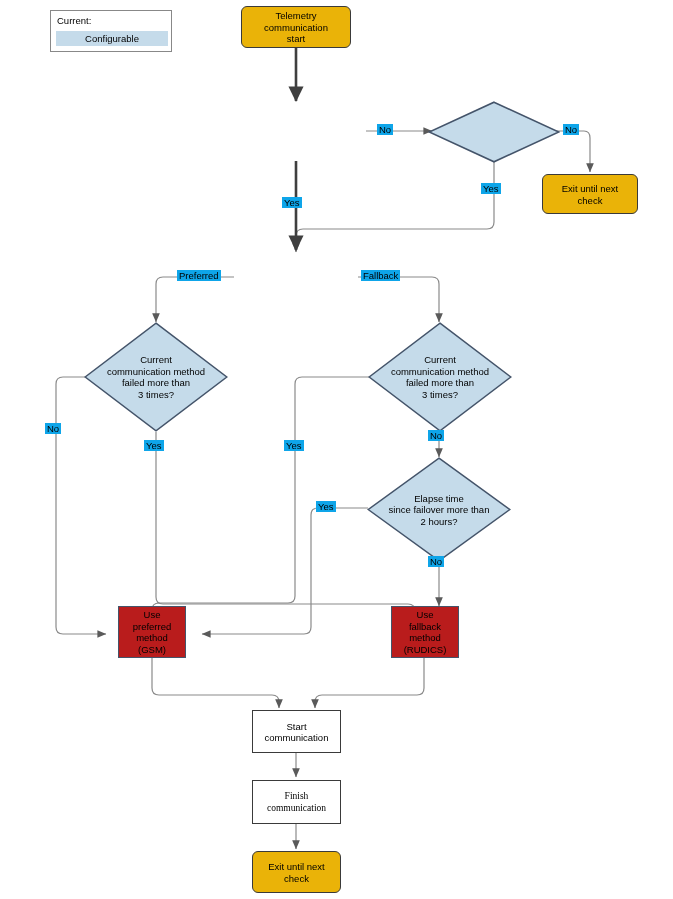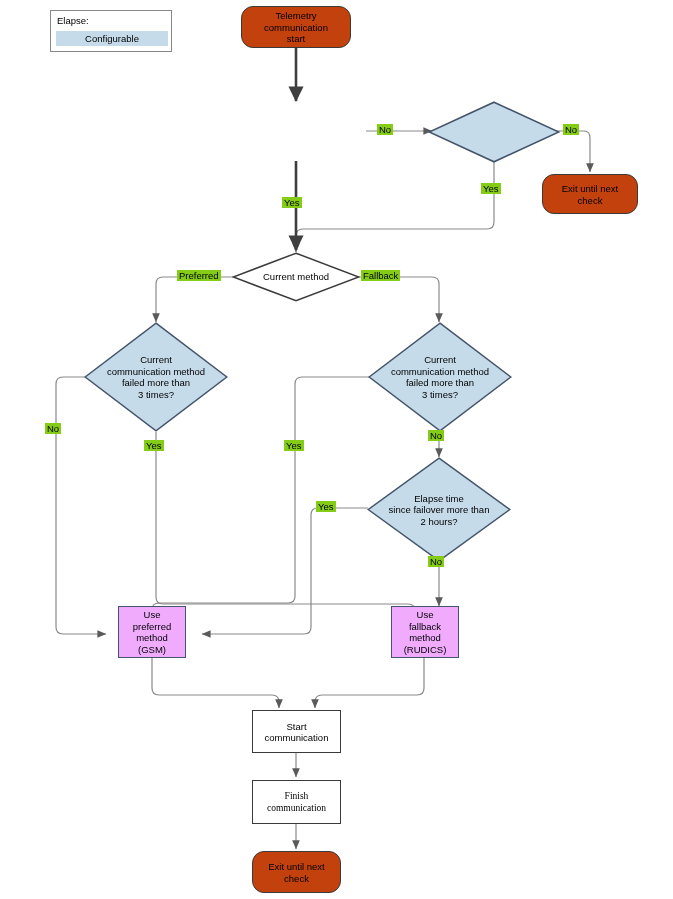--- a/index.html
+++ b/index.html
@@ -72,31 +72,31 @@
     width: 100%;
     text-align: center;
     font-size: 9.5px;
     line-height: 11.5px;
     color: #000000;
     white-space: pre-line;
     pointer-events: none;
   }
   
   .terminator {
-    background: #c2410c;
+    background: #eab308;
     border: 1.3px solid #3a3a3a;
-    border-radius: 12px;
+    border-radius: 6px;
   }
   
   .process {
     background: #ffffff;
     border: 1.3px solid #3a3a3a;
   }
   .process.configurable {
-    background: #f0abfc;
+    background: #b91c1c;
     border-color: #44546a;
   }
   
   .diamond {
     background: transparent;
   }
   .diamond svg {
     position: absolute;
     left: 0;
     top: 0;
@@ -106,21 +106,21 @@
   }
   .diamond .label {
     z-index: 2;
   }
   
   .edge-label {
     position: absolute;
     font-size: 9.5px;
     line-height: 11px;
     color: #000000;
-    background: #84cc16;
+    background: #0ea5e9;
     padding: 0 2px;
     white-space: nowrap;
   }
 </style>
 </head>
 <body>
 
 <div id="canvas">
 
   <svg class="edges" viewBox="0 0 673 899" xmlns="http://www.w3.org/2000/svg">
@@ -168,21 +168,21 @@
 
       <path d="M424,658 L424,688 Q424,695 417,695 L322,695 Q315,695 315,702 L315,708" marker-end="url(#arrowThin)"></path>
 
       <path d="M296,753 L296,777" marker-end="url(#arrowThin)"></path>
 
       <path d="M296,824 L296,849" marker-end="url(#arrowThin)"></path>
     </g>
   </svg>
 
   <div id="legend">
-    <div class="legend-title">Elapse:</div>
+    <div class="legend-title">Current:</div>
     <div class="legend-swatch">
       <span>Configurable</span>
     </div>
   </div>
 
   <div class="node terminator" style="left:241px; top:6px; width:110px; height:42px;">
     <div class="label">Telemetry
 communication
 start</div>
   </div>
@@ -192,26 +192,20 @@
     <svg viewBox="0 0 132 62" preserveAspectRatio="none">
       <polygon points="66,1.2 130.8,31 66,60.8 1.2,31" fill="#c5dbea" stroke="#44546a" stroke-width="1.5"></polygon>
     </svg>
   </div>
 
   <div class="node terminator" style="left:542px; top:174px; width:96px; height:40px;">
     <div class="label">Exit until next
 check</div>
   </div>
 
-  <div class="node diamond" style="left:232px; top:252px; width:128px; height:50px;">
-    <svg viewBox="0 0 128 50" preserveAspectRatio="none">
-      <polygon points="64,1.2 126.8,25 64,48.8 1.2,25" fill="#ffffff" stroke="#3a3a3a" stroke-width="1.5"></polygon>
-    </svg>
-    <div class="label">Current method</div>
-  </div>
 
   <div class="node diamond" style="left:84px; top:322px; width:144px; height:110px;">
     <svg viewBox="0 0 144 110" preserveAspectRatio="none">
       <polygon points="72,1.2 142.8,55 72,108.8 1.2,55" fill="#c5dbea" stroke="#44546a" stroke-width="1.5"></polygon>
     </svg>
     <div class="label">Current
 communication method
 failed more than
 3 times?</div>
   </div>

